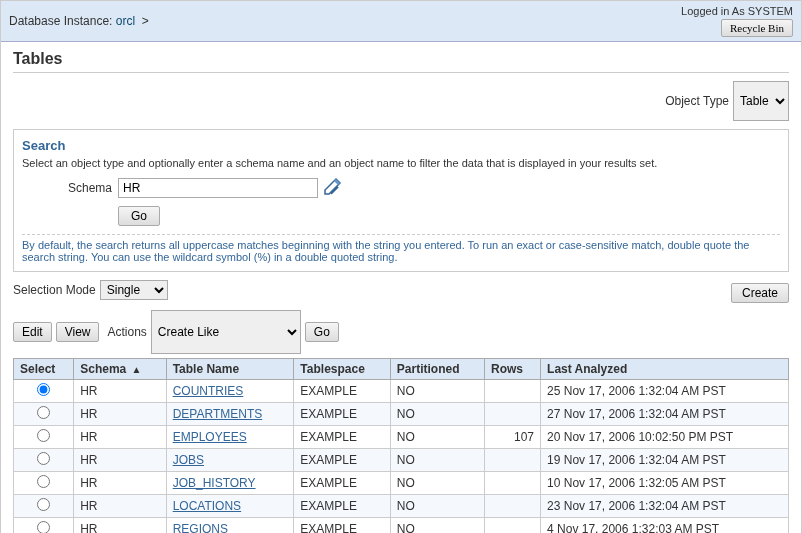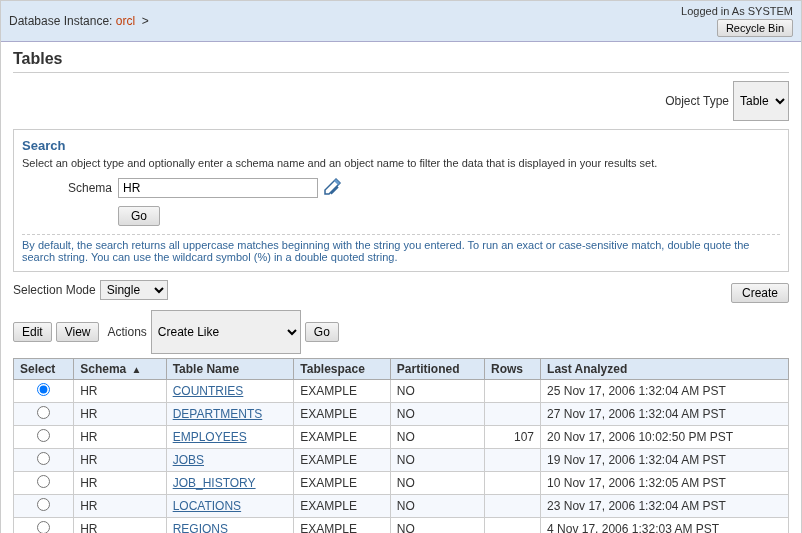--- a/index.html
+++ b/index.html
@@ -1,23 +1,23 @@
 <!DOCTYPE html>
 <html><head>
   <meta charset="utf-8">
   <style>
     * { box-sizing: border-box; margin: 0; padding: 0; }
     body { font-family: Arial, sans-serif; font-size: 12px; background: #f0f0f0; color: #333; width: 802px; }
     .main-container { background: #fff; border: 1px solid #ccc; width: 802px; min-height: 533px; }
     .top-bar { background: #dce8f5; border-bottom: 1px solid #aac; padding: 4px 8px; display: flex; justify-content: space-between; align-items: center; }
     .top-bar-left { font-size: 12px; color: #333; }
-    .top-bar-left a { color: #c2410c; text-decoration: none; }
+    .top-bar-left a { color: #0c4a6e; text-decoration: none; }
     .top-bar-right { text-align: right; }
     .top-bar-right .logged-in { font-size: 11px; color: #333; display: block; margin-bottom: 2px; }
-    .recycle-btn { background: linear-gradient(to bottom, #f5f5f5, #ddd); border: 1px solid #aaa; padding: 2px 8px; font-size: 11px; cursor: pointer; border-radius: 2px; }
+    .recycle-btn { background: linear-gradient(to bottom, #f5f5f5, #ddd); border: 1px solid #aaa; padding: 2px 8px; font-size: 11px; cursor: pointer; border-radius: 2px; font-family: Liberation Serif, serif; }
     .content { padding: 8px 12px; }
     .page-title { font-size: 16px; font-weight: bold; color: #333; margin-bottom: 8px; border-bottom: 1px solid #ccc; padding-bottom: 4px; }
     .object-type-row { display: flex; justify-content: flex-end; align-items: center; margin-bottom: 8px; }
     .object-type-row label { font-size: 12px; margin-right: 4px; }
     .object-type-select { font-size: 12px; padding: 11px 2px; border: 1px solid #aaa; }
     .search-section { border: 1px solid #ccc; padding: 8px; margin-bottom: 8px; background: #fff; }
     .search-title { font-size: 13px; font-weight: bold; color: #336699; margin-bottom: 4px; }
     .search-desc { font-size: 11px; color: #333; margin-bottom: 8px; }
     .form-row { display: flex; align-items: center; margin-bottom: 6px; }
     .form-label { width: 90px; text-align: right; font-size: 12px; margin-right: 6px; }

